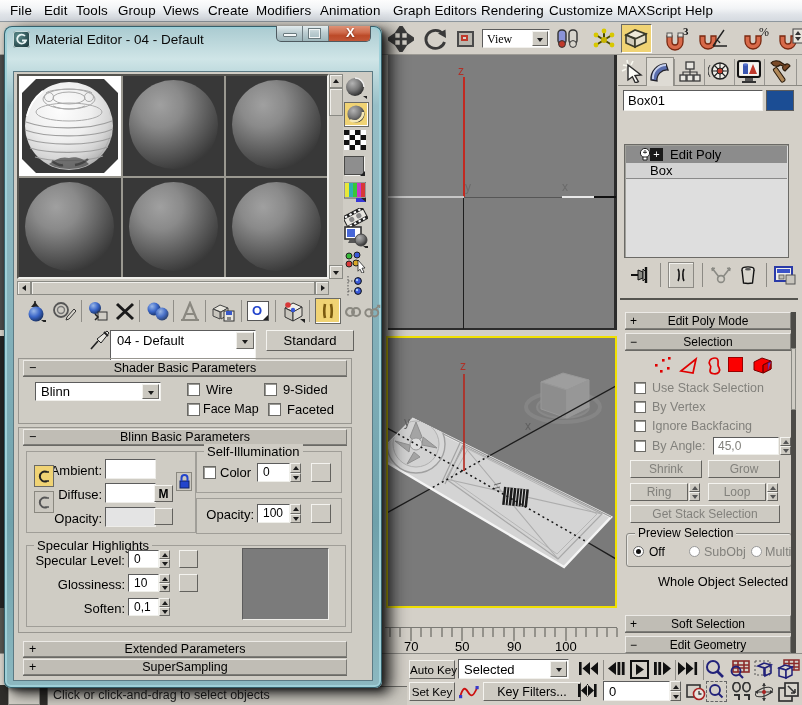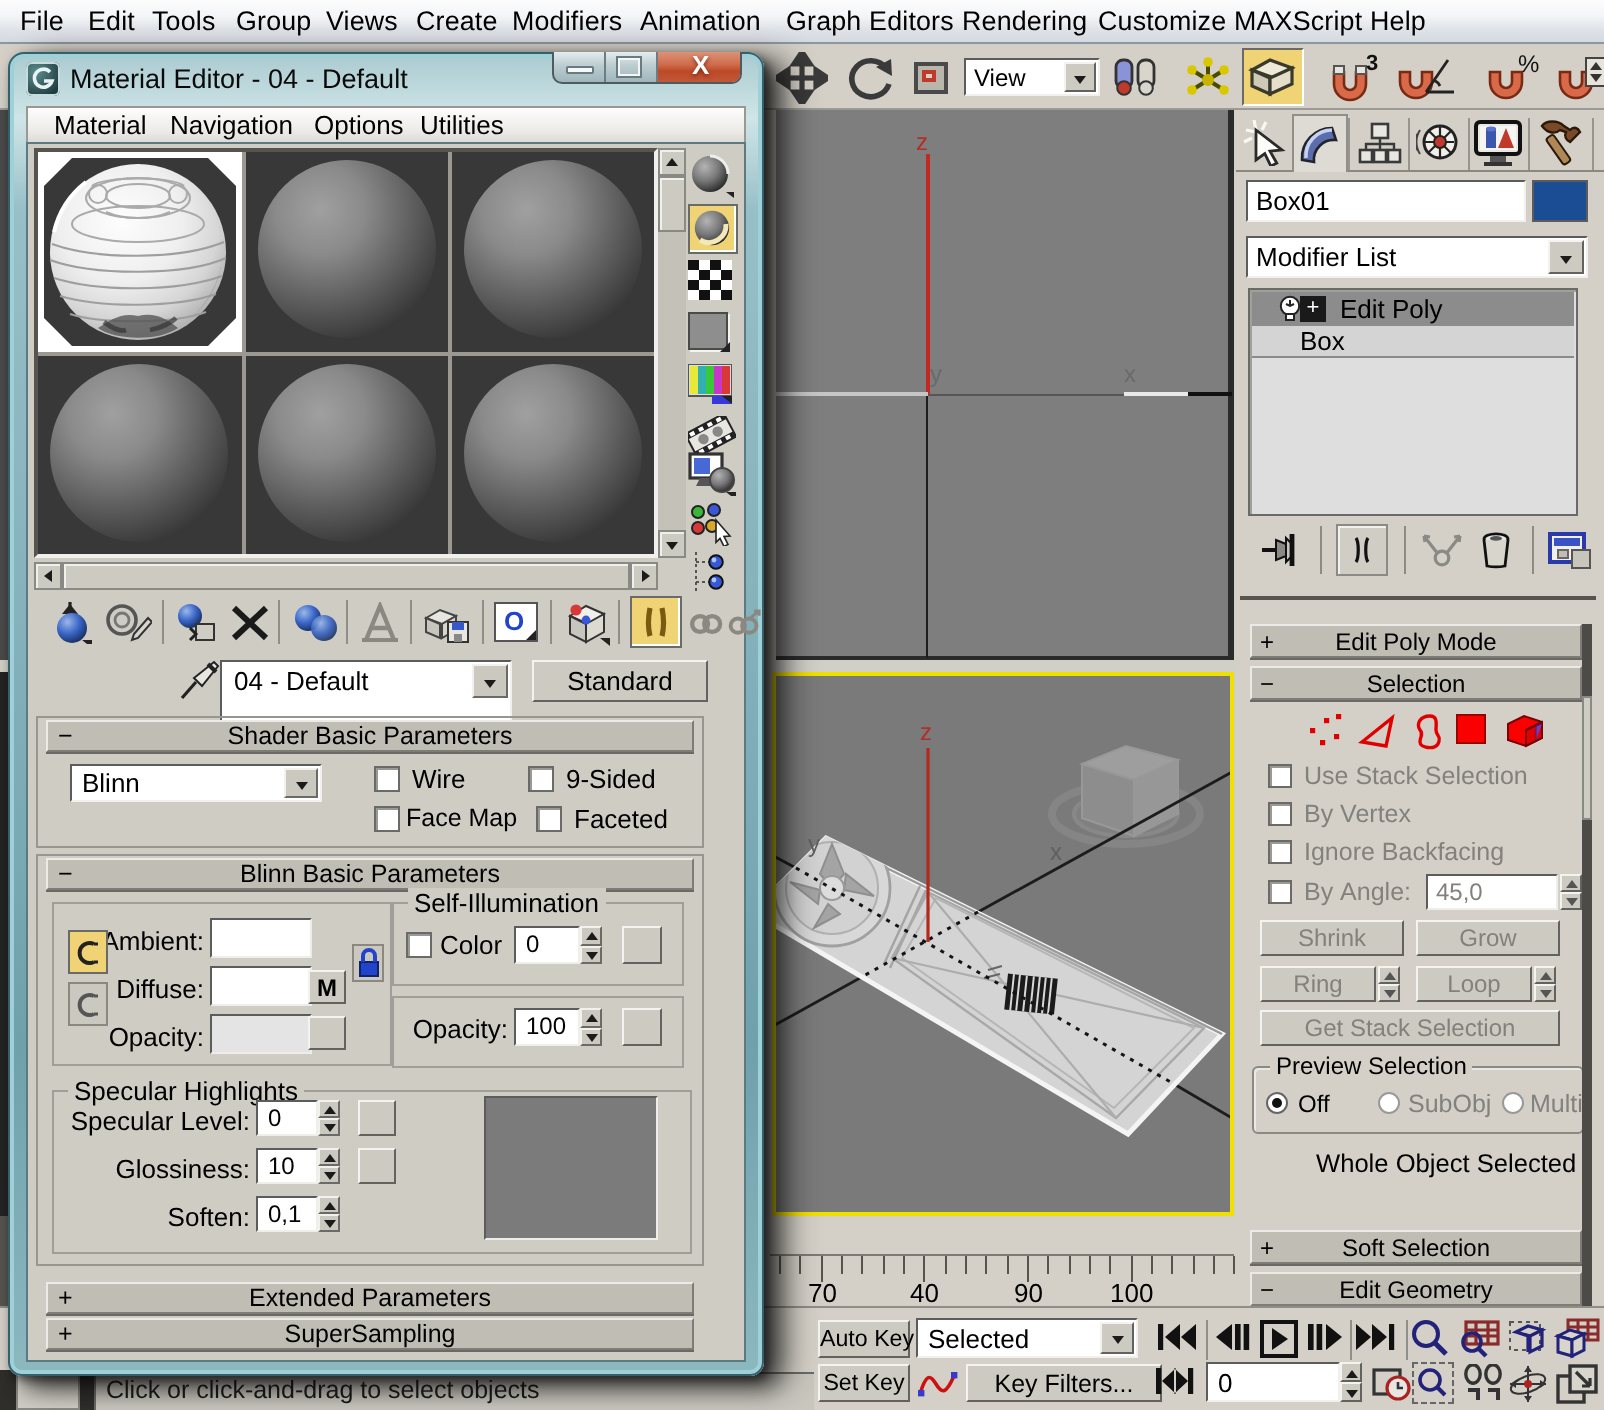--- a/index.html
+++ b/index.html
@@ -7,21 +7,21 @@
 body{width:802px;height:705px;position:relative;overflow:hidden;
   font-family:"Liberation Sans",sans-serif;background:#d2cfc7;}
 .abs{position:absolute;}
 
 #menubar{left:0;top:0;width:802px;height:22px;
   background:linear-gradient(180deg,#fdfdfd 0%,#f2f4f6 40%,#dfe3e8 70%,#d5dae0 100%);
   border-bottom:1px solid #8e979e;color:#000;font-size:13px;}
 #menubar span{position:absolute;top:3px;white-space:nowrap;font-size:13.4px;letter-spacing:0.1px;}
 
 #toolbar{left:0;top:23px;width:802px;height:32px;background:#d4d0c8;
-  border-bottom:1px solid #9c9a94;}
+  border-bottom:1px solid #9c9a94;font-family:Liberation Serif, serif;}
 
 #vpTop{left:388px;top:55px;width:229px;height:275px;background:#7e7e7e;
   border-right:3px solid #2b2b2b;border-bottom:2px solid #2b2b2b;}
 #vpBot{left:386px;top:336px;width:231px;height:272px;background:#7a7a7a;
   border:2px solid #f0e000;}
 
 #rpanel{left:618px;top:55px;width:184px;height:600px;background:#d4d0c8;}
 
 #timeline{left:383px;top:608px;width:235px;height:45px;background:#d4d0c8;}
 #botbar{left:0;top:653px;width:802px;height:52px;background:#d4d0c8;}
@@ -279,26 +279,20 @@
   <div class="abs" style="left:116px;top:2px;width:1px;height:26px;background:#979590"></div>
   <div class="abs" style="left:146px;top:2px;width:1px;height:26px;background:#979590"></div>
   <div class="abs" style="left:178px;top:2px;width:1px;height:26px;background:#979590"></div>
  </div>
 
  <div class="abs sunken" style="left:5px;top:35px;width:140px;height:21px;font-size:13px">
   <span style="position:absolute;left:4px;top:2px">Box01</span>
     </div>
  <div class="abs" style="left:148px;top:35px;width:28px;height:21px;background:#1b4d94;border:1px solid #5c5c5c"></div>
 
- <div class="abs sunken" style="left:5px;top:63px;width:171px;height:21px;font-size:13px">
-  <span style="position:absolute;left:4px;top:2px">Modifier&nbsp;List</span>
-  <div class="abs btn" style="right:1px;top:1px;width:18px;height:17px">
-        <div class="dnar" style="margin:7px auto 0"></div>
-      </div>
- </div>
 
  <div class="abs" style="left:6px;top:89px;width:165px;height:114px;background:#dedede;border:1px solid #6b6a66;box-shadow:inset 1px 1px 0 #a0a09a">
   <div class="abs" style="left:1px;top:1px;width:161px;height:17px;background:#8c8c8c">
    <svg class="abs" style="left:12px;top:1px" width="14" height="15" viewBox="0 0 14 15">
     <circle cx="7" cy="6" r="4.6" fill="#fff" stroke="#222"></circle>
     <path d="M5 10h4v3H5z" fill="#fff" stroke="#222"></path>
     <path d="M7 3v3M5 5l2 1 2-1" stroke="#222" fill="none"></path>
    </svg>
    <div class="abs" style="left:24px;top:2px;width:13px;height:13px;background:#1a1a1a;color:#fff;font-size:11px;text-align:center;line-height:13px">+</div>
    <span class="abs" style="left:44px;top:1px;font-size:13px;color:#000">Edit&nbsp;Poly</span>
@@ -432,21 +426,21 @@
  </div>
 </div>
 <div id="timeline" class="abs">
  <div class="abs" style="left:2px;top:19px;width:232px;height:1px;background:#7b7a75"></div>
  <svg class="abs" style="left:0;top:20px" width="235" height="14" viewBox="0 0 235 14">
   <g stroke="#55544f" stroke-width="1">
    <path d="M7 0v9M17 0v9M28 0v13M38 0v9M48 0v9M59 0v9M69 0v9M79 0v13M90 0v9M100 0v9M110 0v9M121 0v9M131 0v13M141 0v9M152 0v9M162 0v9M172 0v9M183 0v13M193 0v9M203 0v9M214 0v9M224 0v9M234 0v9"></path>
   </g>
  </svg>
  <span class="abs" style="left:21px;top:31px;font-size:13px">70</span>
- <span class="abs" style="left:72px;top:31px;font-size:13px">40</span>
+ <span class="abs" style="left:72px;top:31px;font-size:13px">50</span>
  <span class="abs" style="left:124px;top:31px;font-size:13px">90</span>
  <span class="abs" style="left:172px;top:31px;font-size:13px">100</span>
 </div>
 <div id="botbar" class="abs">
  <div class="abs" style="left:0;top:0;width:802px;height:1px;background:#8e8d88"></div>
  <div class="abs btn" style="left:409px;top:7px;width:46px;height:19px;line-height:18px;font-size:11.6px">Auto&nbsp;Key</div>
  <div class="abs btn" style="left:409px;top:29px;width:46px;height:19px;line-height:18px;font-size:11.6px">Set&nbsp;Key</div>
  <div class="abs sunken" style="left:458px;top:6px;width:111px;height:20px;font-size:13px">
   <span style="position:absolute;left:5px;top:2px">Selected</span>
   <div class="abs btn" style="right:1px;top:1px;width:17px;height:16px">
@@ -591,26 +585,20 @@
  <div class="mei" style="left:272px;top:0;width:95px;height:16px;border:1px solid #4e5a60;border-top:none;
    border-radius:0 0 5px 5px;overflow:hidden;background:linear-gradient(180deg,#e3ecee,#bccdd1 45%,#9db6bb)">
   <div class="mei" style="left:25px;top:0;width:1px;height:16px;background:#6f7d82"></div>
   <div class="mei" style="left:51px;top:0;width:1px;height:16px;background:#6f7d82"></div>
   <div class="mei" style="left:52px;top:0;width:43px;height:16px;background:linear-gradient(180deg,#dd9277 0%,#cf6b4c 40%,#bc4a28 60%,#c2593a 100%)"></div>
   <div class="mei" style="left:6px;top:7px;width:14px;height:4px;background:#f4f8f8;border:1px solid #6a7a7e;border-radius:1px"></div>
   <div class="mei" style="left:32px;top:3px;width:11px;height:9px;border:1.5px solid #f2f6f6;box-shadow:0 0 0 1px #6a7a7e;background:transparent"></div>
   <span class="mei" style="left:69px;top:-1px;font-size:13px;font-weight:bold;color:#fff;text-shadow:0 1px 2px #7a2a12">X</span>
  </div>
 
- <div class="mei" style="left:9px;top:27px;width:360px;height:18px;background:linear-gradient(180deg,#fdfdfd,#eceae6 70%,#dddbd6);border:1px solid #9a988f;border-bottom:none;font-size:13px">
-  <span class="mei" style="left:13px;top:1px">Material</span>
-  <span class="mei" style="left:71px;top:1px">Navigation</span>
-  <span class="mei" style="left:143px;top:1px">Options</span>
-  <span class="mei" style="left:196px;top:1px">Utilities</span>
- </div>
  <div id="medclient"></div>
 
  <div class="mei" style="left:13px;top:48px;width:312px;height:205px;background:#9a9890;border-top:2px solid #55544f;border-left:2px solid #55544f;border-bottom:2px solid #f0efeb;border-right:2px solid #f0efeb">
 
   <div class="slot" style="left:0px;top:0px;width:102px;height:100px;background:#fff">
    <svg width="102" height="100" viewBox="0 0 102 100">
     <polygon points="3,3 99,3 99,97 3,97" fill="#383838"></polygon>
     <polygon points="3,3 17,3 3,17" fill="#fff"></polygon>
           <polygon points="99,3 85,3 99,17" fill="#fff"></polygon>
     <polygon points="3,97 17,97 3,83" fill="#fff"></polygon>

